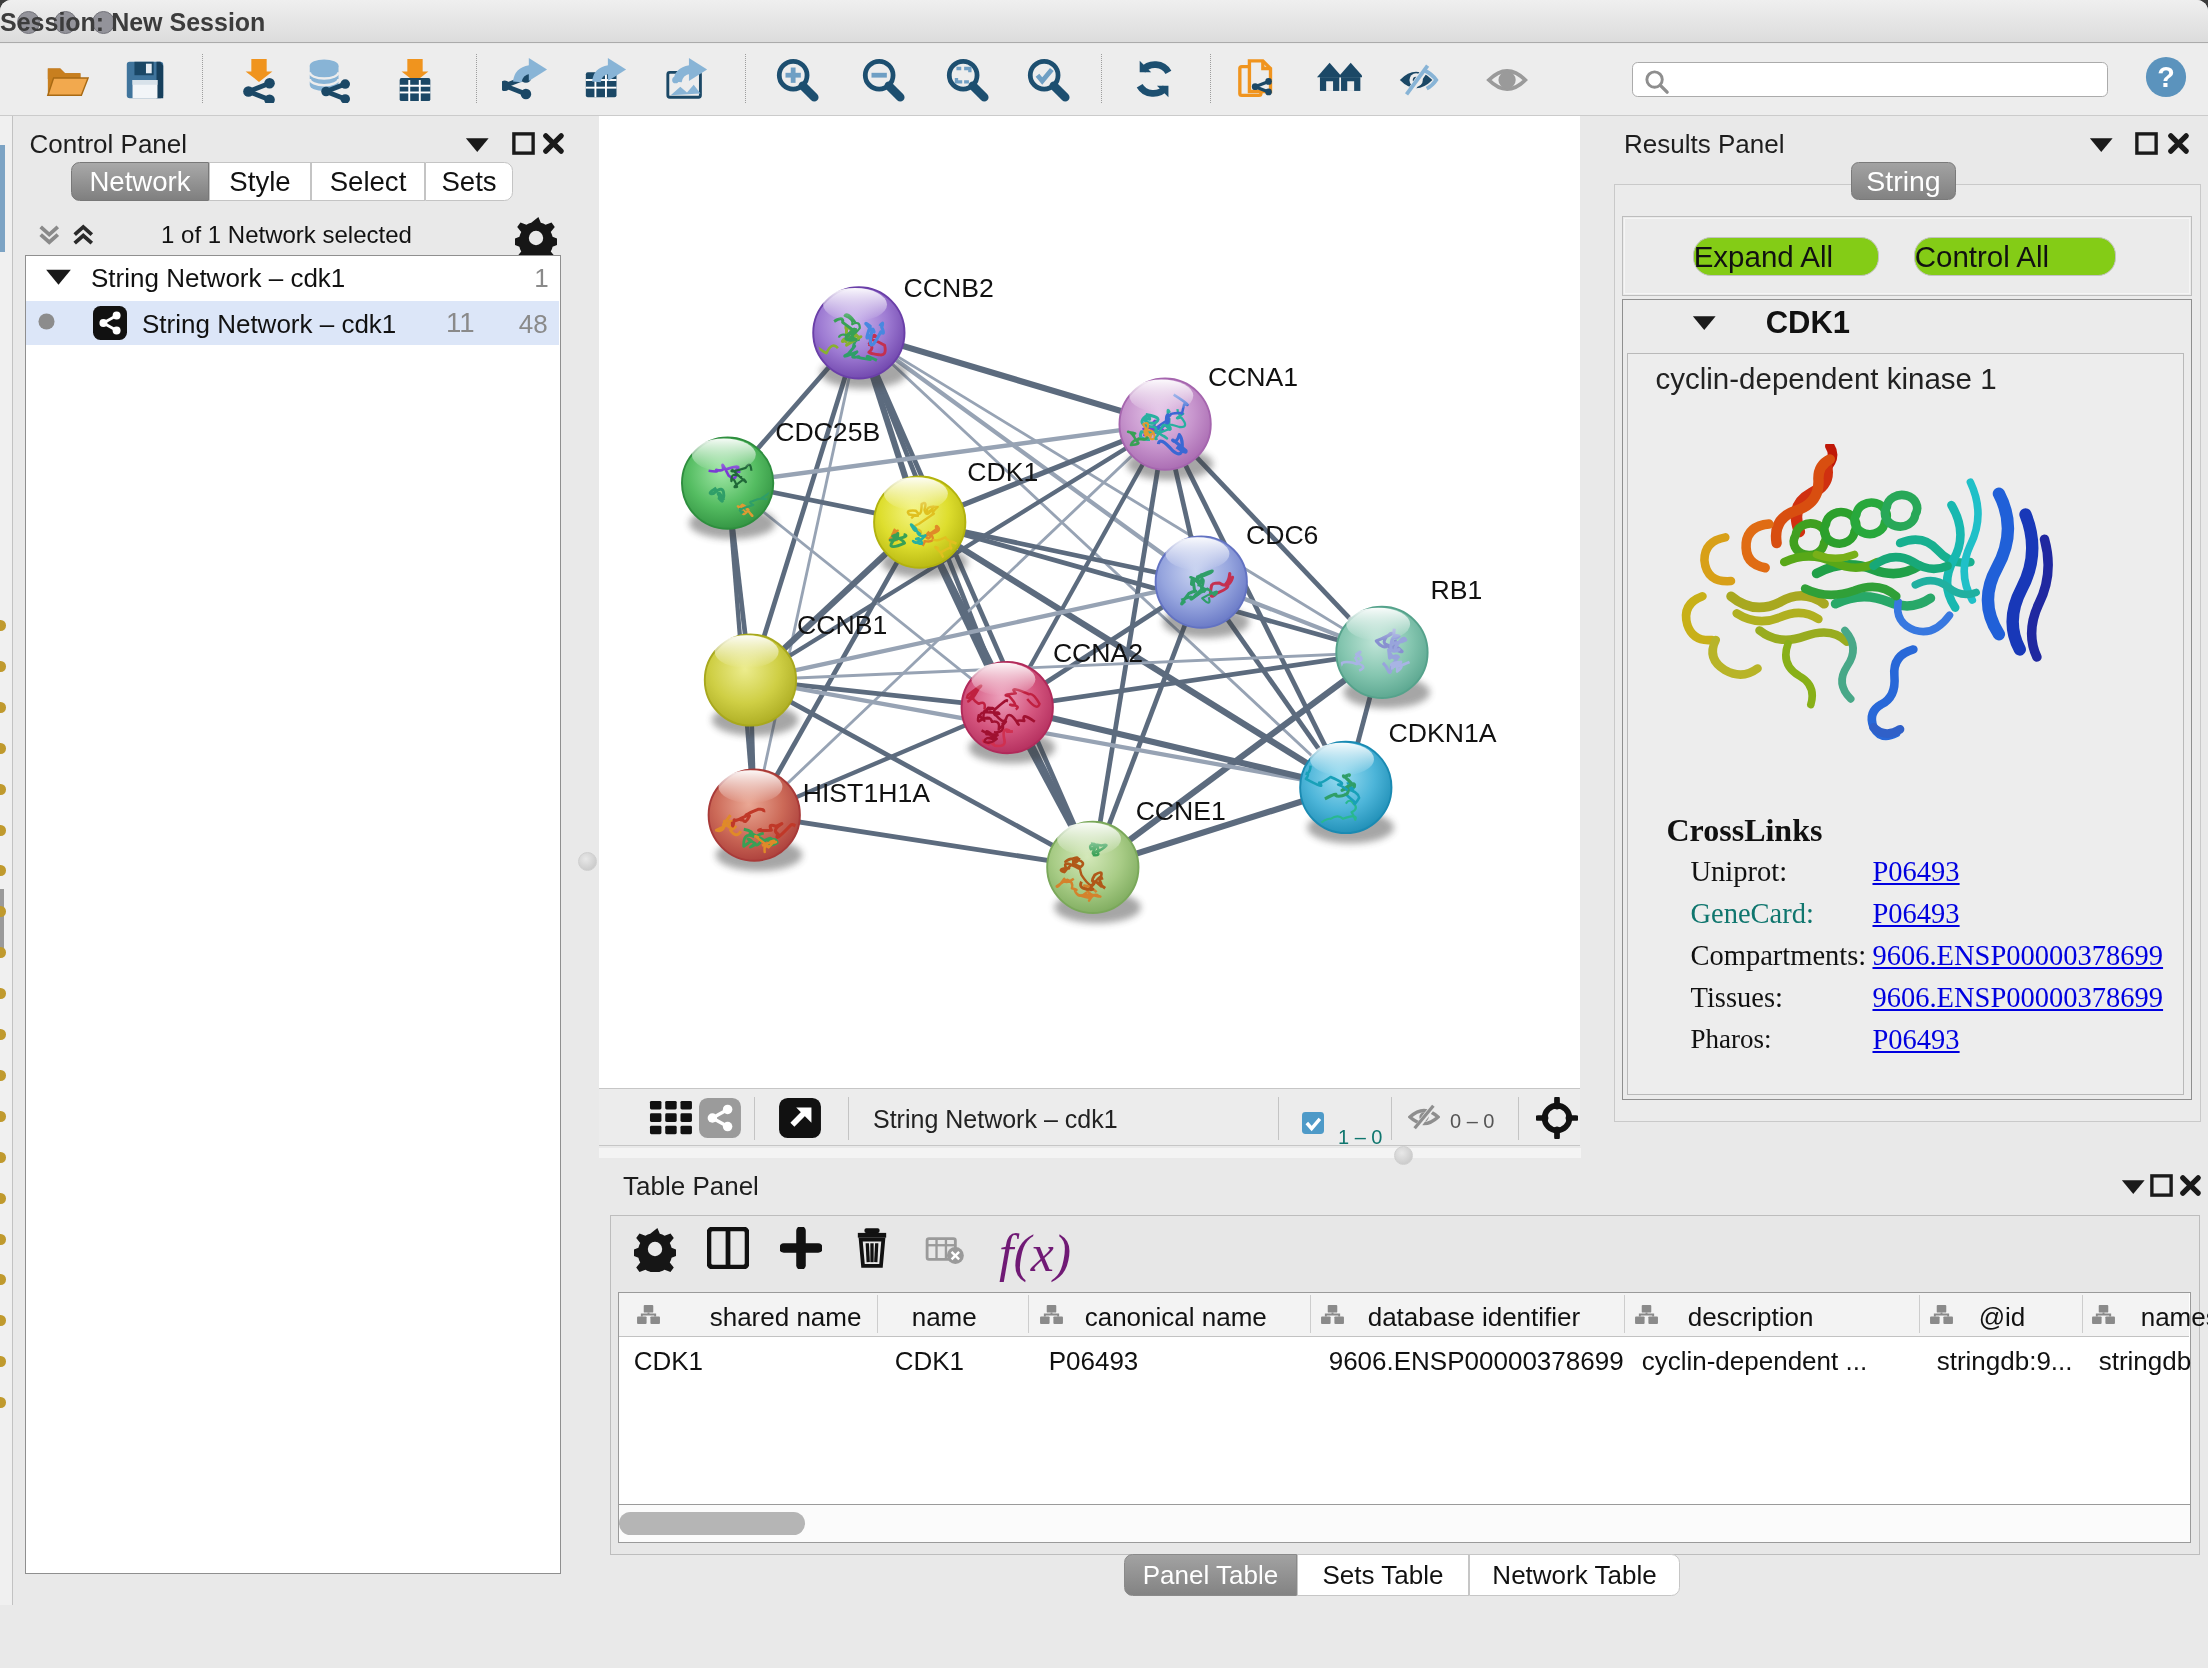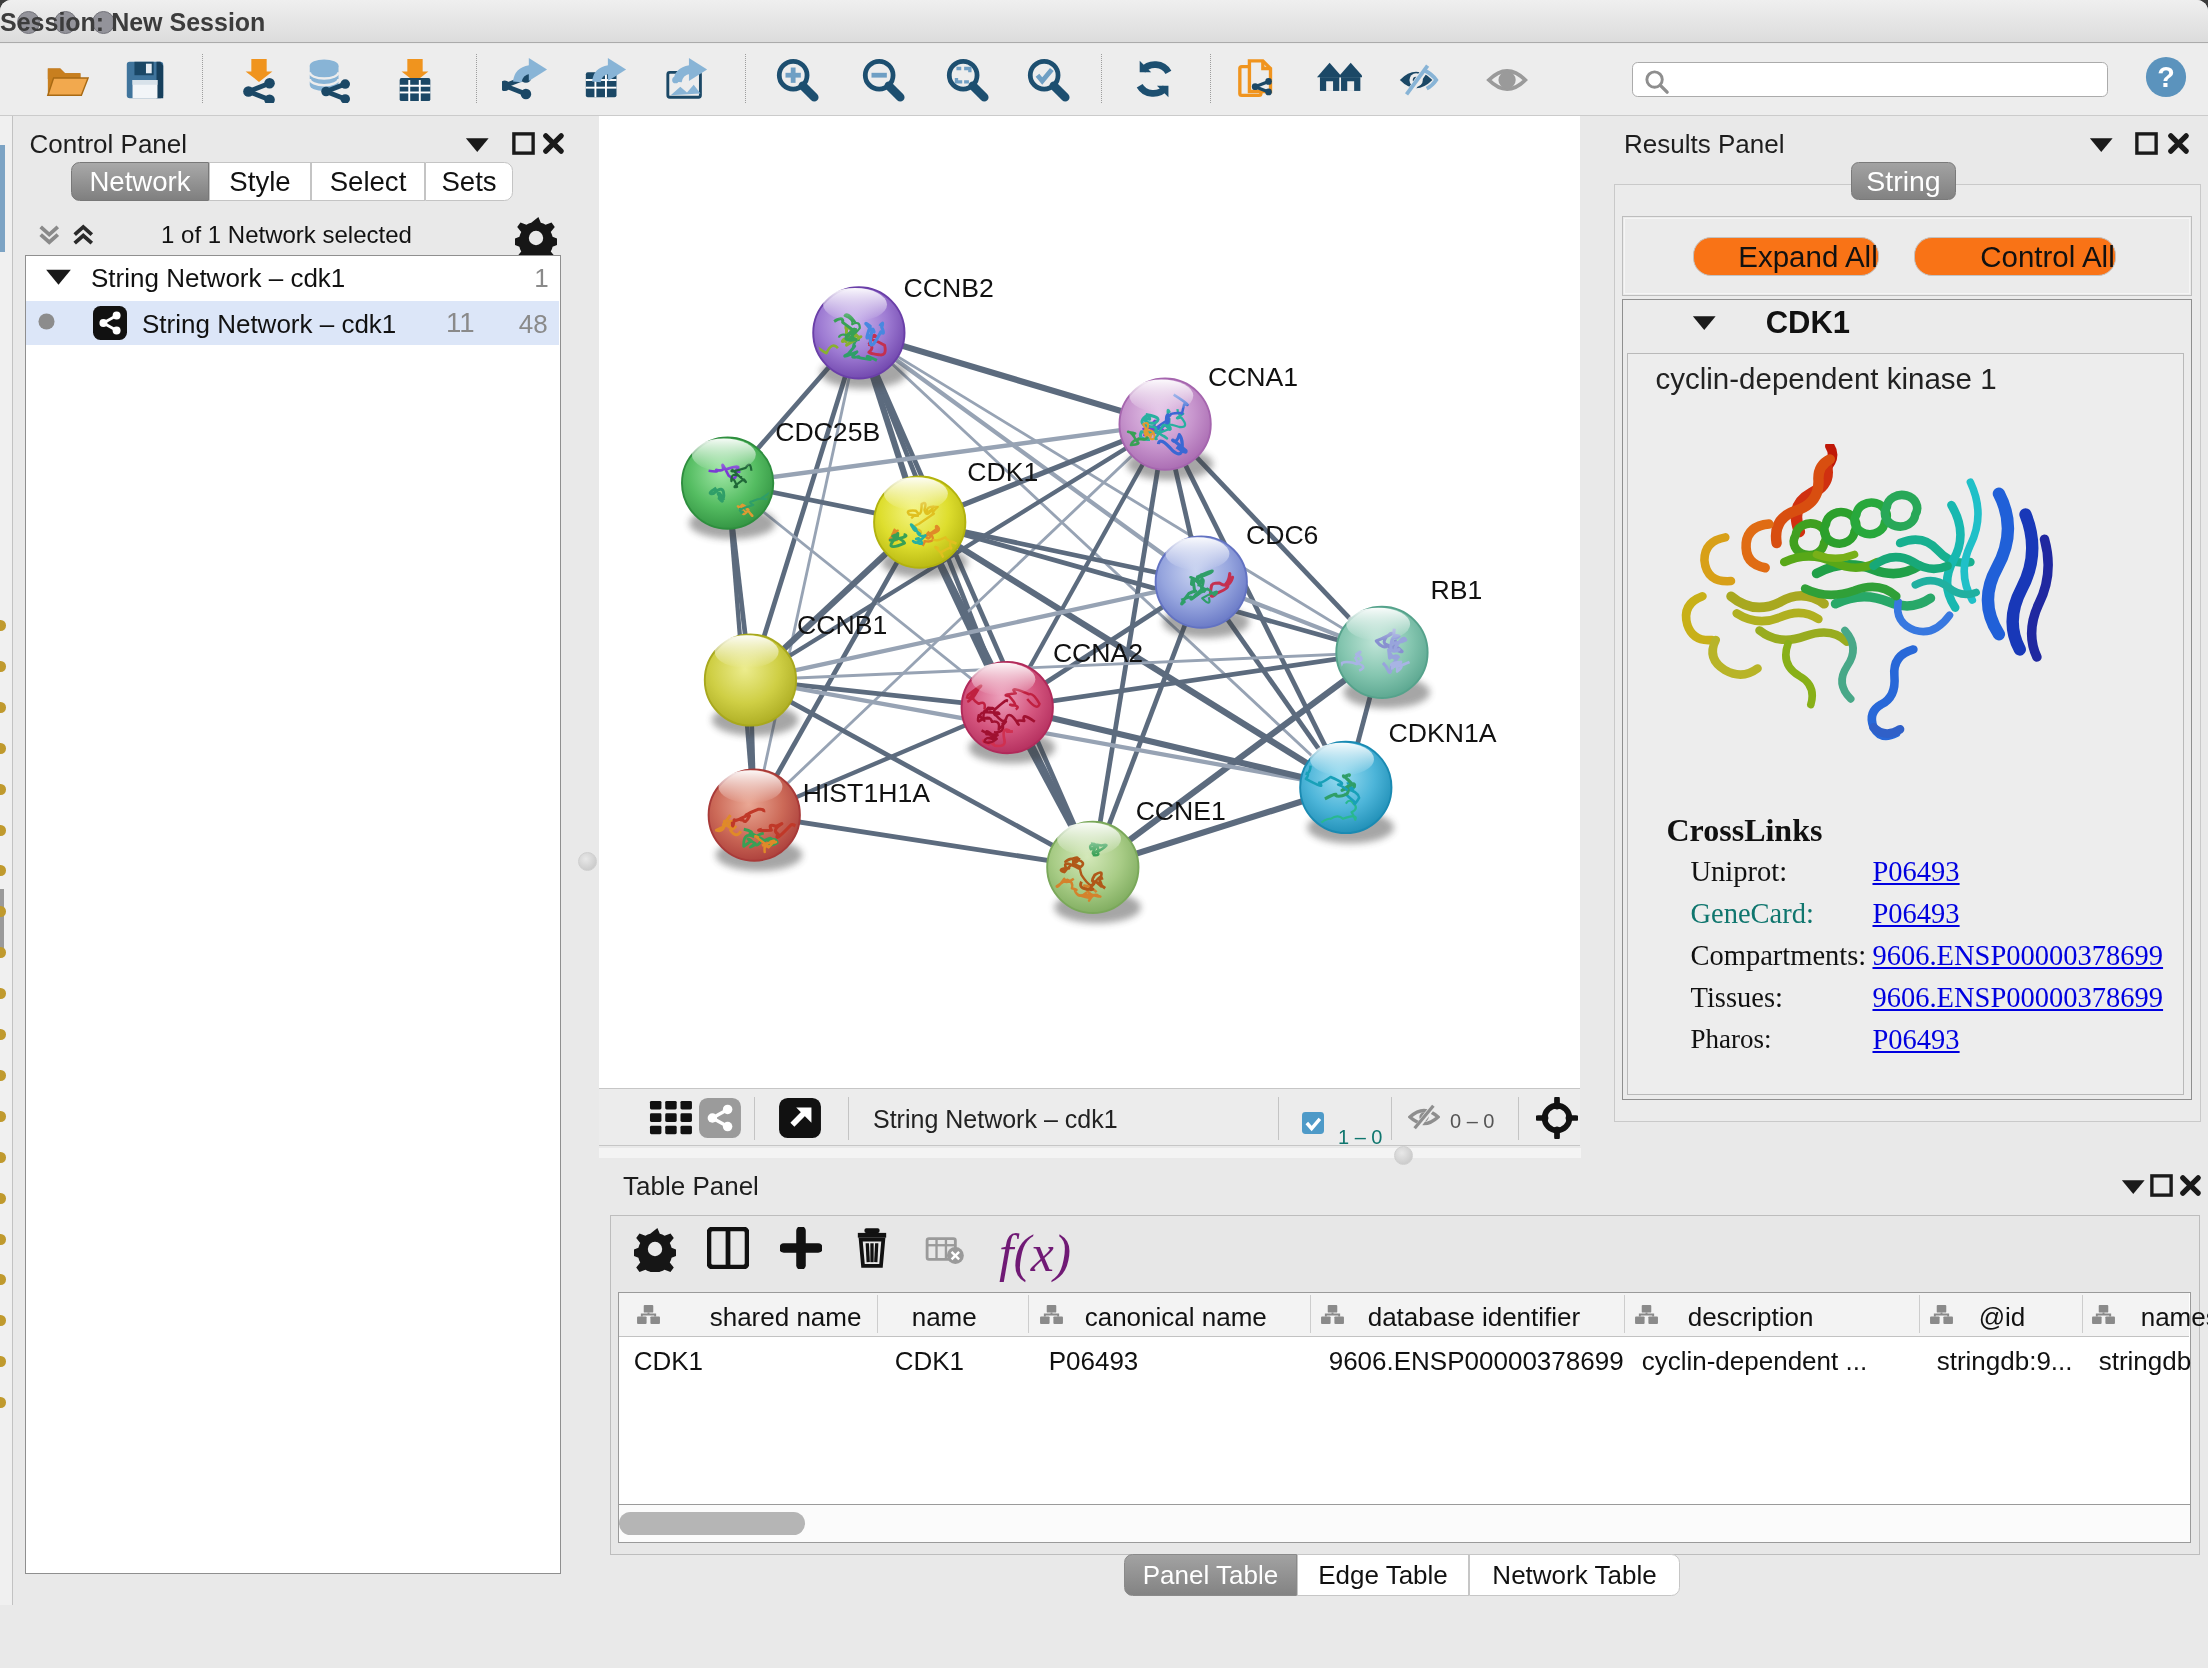--- a/index.html
+++ b/index.html
@@ -17,21 +17,21 @@
 .netlist{position:absolute;left:24px;top:139px;width:536px;height:1319px;background:#fff;border:1.9px solid #8f8f8f}
 .row2{position:absolute;left:0px;top:45px;width:533px;height:44px;background:#dce6f8}
 .nv{position:absolute;left:599px;top:116px;width:981px;height:972px;background:#fff}
 .nvtb{position:absolute;left:599px;top:1088px;width:981px;height:58px;background:#ececec;border-top:1.9px solid #c6c6c6;border-bottom:1.9px solid #c6c6c6}
 .nvsep{position:absolute;top:7.6px;height:43px;width:0;border-left:1.4px solid #c4c4c4}
 .divdot{position:absolute;width:19px;height:19px;border-radius:50%;background:radial-gradient(circle at 40% 35%,#e8e8e8,#c2c2c2);border:1px solid #cfcfcf}
 .rp{position:absolute;left:1581px;top:116px;width:628px;height:1042px;background:#e9e9e9}
 .rpbox{position:absolute;left:33px;top:68px;width:587px;height:938px;background:#ebebeb;border:1.9px solid #c9c9c9}
 .stringtab{position:absolute;left:270px;top:46px;width:105px;height:38px;background:linear-gradient(#a2a2a2,#828282);border:1px solid #7a7a7a;border-radius:7.6px;color:#fff;font-size:28.5px;text-align:center;line-height:36px}
 .rpsub1{position:absolute;left:6.7px;top:31px;width:570px;height:80px;border:1.9px solid #bdbdbd;outline:1.9px solid #f5f5f5;outline-offset:-3.8px}
-.btn{position:absolute;height:39px;background:#f97316;border:1.4px solid #c2c2c2;border-radius:18px;font-size:29.5px;color:#111;text-align:right}
+.btn{position:absolute;height:39px;background:#84cc16;border:1.4px solid #c2c2c2;border-radius:18px;font-size:29.5px;color:#111;text-align:left}
 .rpsub2{position:absolute;left:6.7px;top:114px;width:570px;height:801px;border:1.9px solid #8f8f8f;background:#ebebeb}
 .cdk1hdr{position:absolute;left:0;top:0;width:566px;height:48px;background:#ebebeb}
 .rpcontent{position:absolute;left:4.8px;top:53px;width:557px;height:742px;background:#ededed;border:1.4px solid #b9b9b9}
 .serif{font-family:"Liberation Serif",serif}
 .link{color:#0000e0;text-decoration:underline}
 .tp{position:absolute;left:569px;top:1158px;width:1640px;height:447px;background:#e9e9e9}
 .tpbox{position:absolute;left:41px;top:57px;width:1590px;height:340px;background:#e7e7e7;border:1.9px solid #bdbdbd}
 .tptable{position:absolute;left:6.7px;top:76px;width:1573px;height:213px;background:#fff;border:1.4px solid #9a9a9a}
 .thead{position:absolute;left:0;top:0;width:1570px;height:44px;background:#f3f3f3;border-bottom:1.9px solid #c2c2c2}
 .thl{position:absolute;top:8.6px;font-size:26px;color:#111}
@@ -818,17 +818,17 @@
   <div class="tcell" style="left:1023px">cyclin-dependent ...</div>
   <div class="tcell" style="left:1318px">stringdb:9...</div>
   <div class="tcell" style="left:1480px">stringdb</div>
  </div>
  <div class="hscroll">
           <div class="hthumb"></div>
         </div>
 </div>
 </div>
 <div class="ftab" style="left:1124px;width:173px;border-radius:8.6px 0 0 8.6px;background:linear-gradient(#a2a2a2,#838383);color:#fff;border-color:#8a8a8a">Panel Table</div>
-<div class="ftab" style="left:1297px;width:172px">Edge Table</div>
+<div class="ftab" style="left:1297px;width:172px">Sets Table</div>
 <div class="ftab" style="left:1469px;width:211px;border-radius:0 8.6px 8.6px 0">Network Table</div>
 
 <div class="divdot" style="left:1394px;top:1146px"></div>
 </div>
 
 </body></html>

